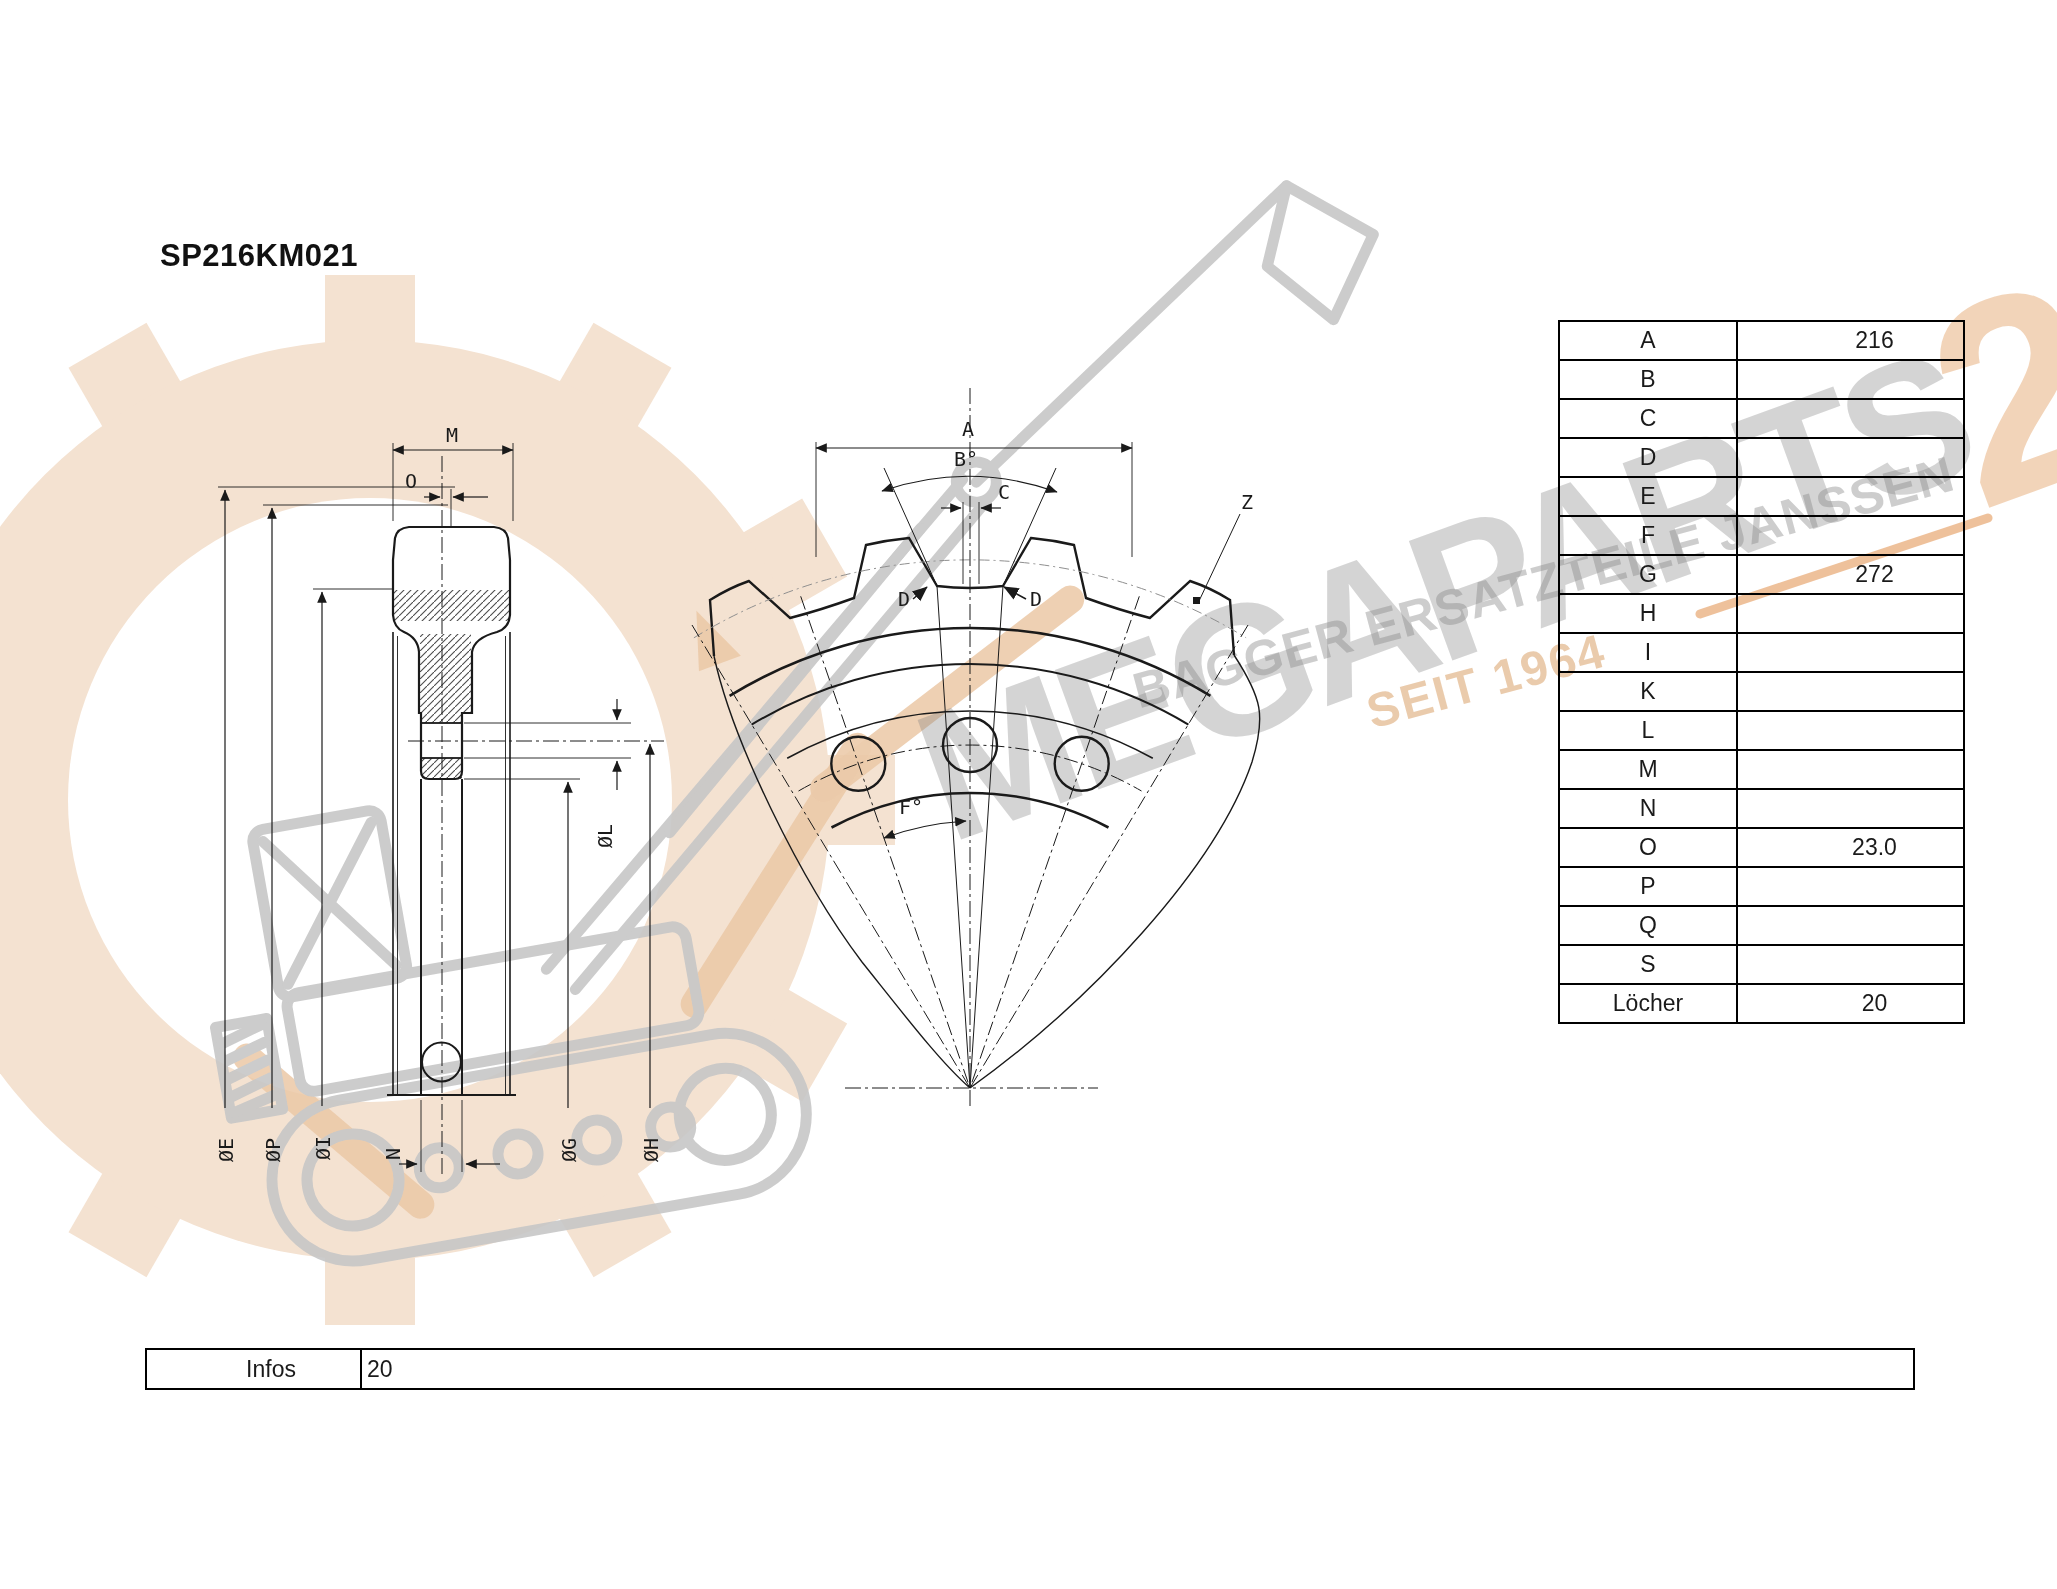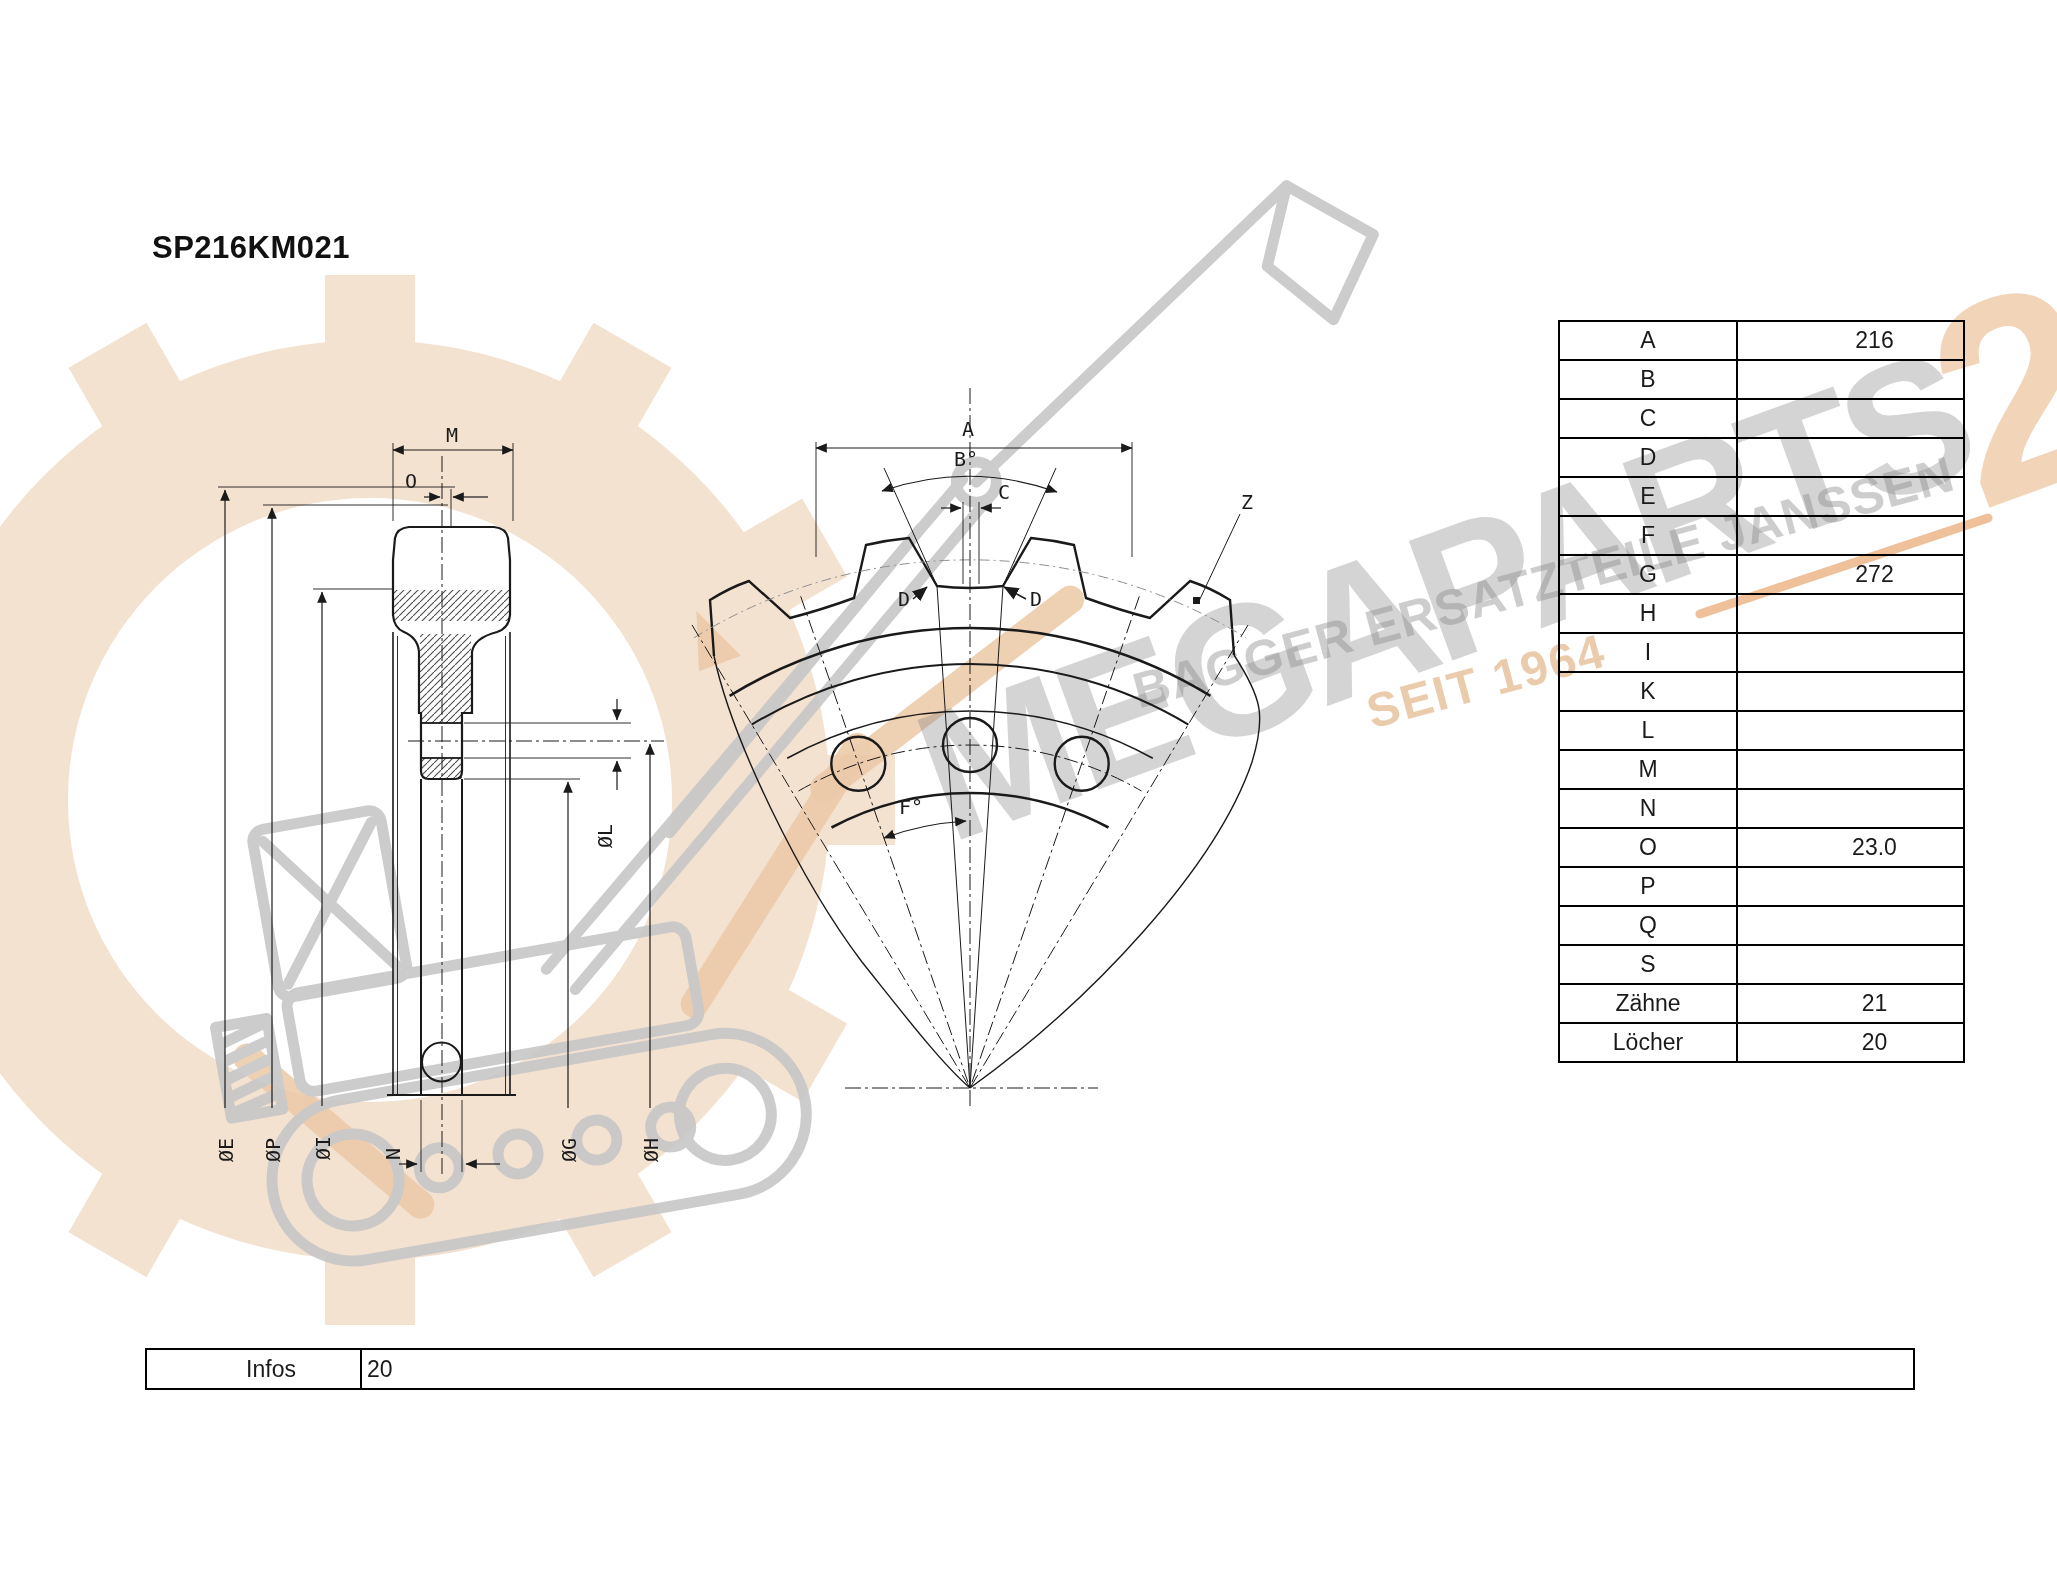--- a/index.html
+++ b/index.html
@@ -12,21 +12,21 @@
       transform-origin:left top;pointer-events:none;}
   .wm1{left:868px;top:620px;transform:rotate(-20deg);font-size:185px;letter-spacing:-8px;
        color:rgba(128,128,128,0.34);}
   .wm1 .suffix{font-size:282px;color:rgba(228,166,108,0.48);display:inline-block;
        transform:translateY(40px);margin-left:-14px;letter-spacing:-10px;}
   .wm2{left:1128px;top:668px;transform:rotate(-15deg);font-size:50px;letter-spacing:1px;
        color:rgba(135,135,135,0.42);}
   .wm3{left:1362px;top:690px;transform:rotate(-15deg);font-size:48px;letter-spacing:2px;
        color:rgba(214,156,96,0.52);}
   
-  .title{position:absolute;left:152px;top:230px;z-index:3;margin:0;
+  .title{position:absolute;left:152px;top:230px;z-index:3;margin:8px;
          font-size:31px;font-weight:bold;letter-spacing:0.5px;color:#111;}
   
   .draw{position:absolute;left:0;top:0;z-index:2;}
   .draw text{font-family:"DejaVu Sans Mono",monospace;font-size:20px;fill:#1a1a1a;}
   
   .dimtable{position:absolute;left:1558px;top:320px;z-index:3;border-collapse:collapse;
             background:transparent;table-layout:fixed;width:353px;}
   .dimtable td{border:2px solid #000;height:37px;font-size:23px;text-align:center;
                padding:0;background:transparent;color:#1a1a1a;}
   .dimtable td.lbl{width:176px;}
@@ -305,24 +305,20 @@
         </tr>
         <tr>
           <td class="lbl">Q</td>
           <td class="val"></td>
         </tr>
         <tr>
           <td class="lbl">S</td>
           <td class="val"></td>
         </tr>
         <tr>
-          <td class="lbl">Zähne</td>
-          <td class="val">21</td>
-        </tr>
-        <tr>
           <td class="lbl">Löcher</td>
           <td class="val">20</td>
         </tr>
       </tbody>
   </table>
 
   <div class="infobar">
     <div class="cell-l">Infos</div>
     <div class="cell-r">20</div>
   </div>

